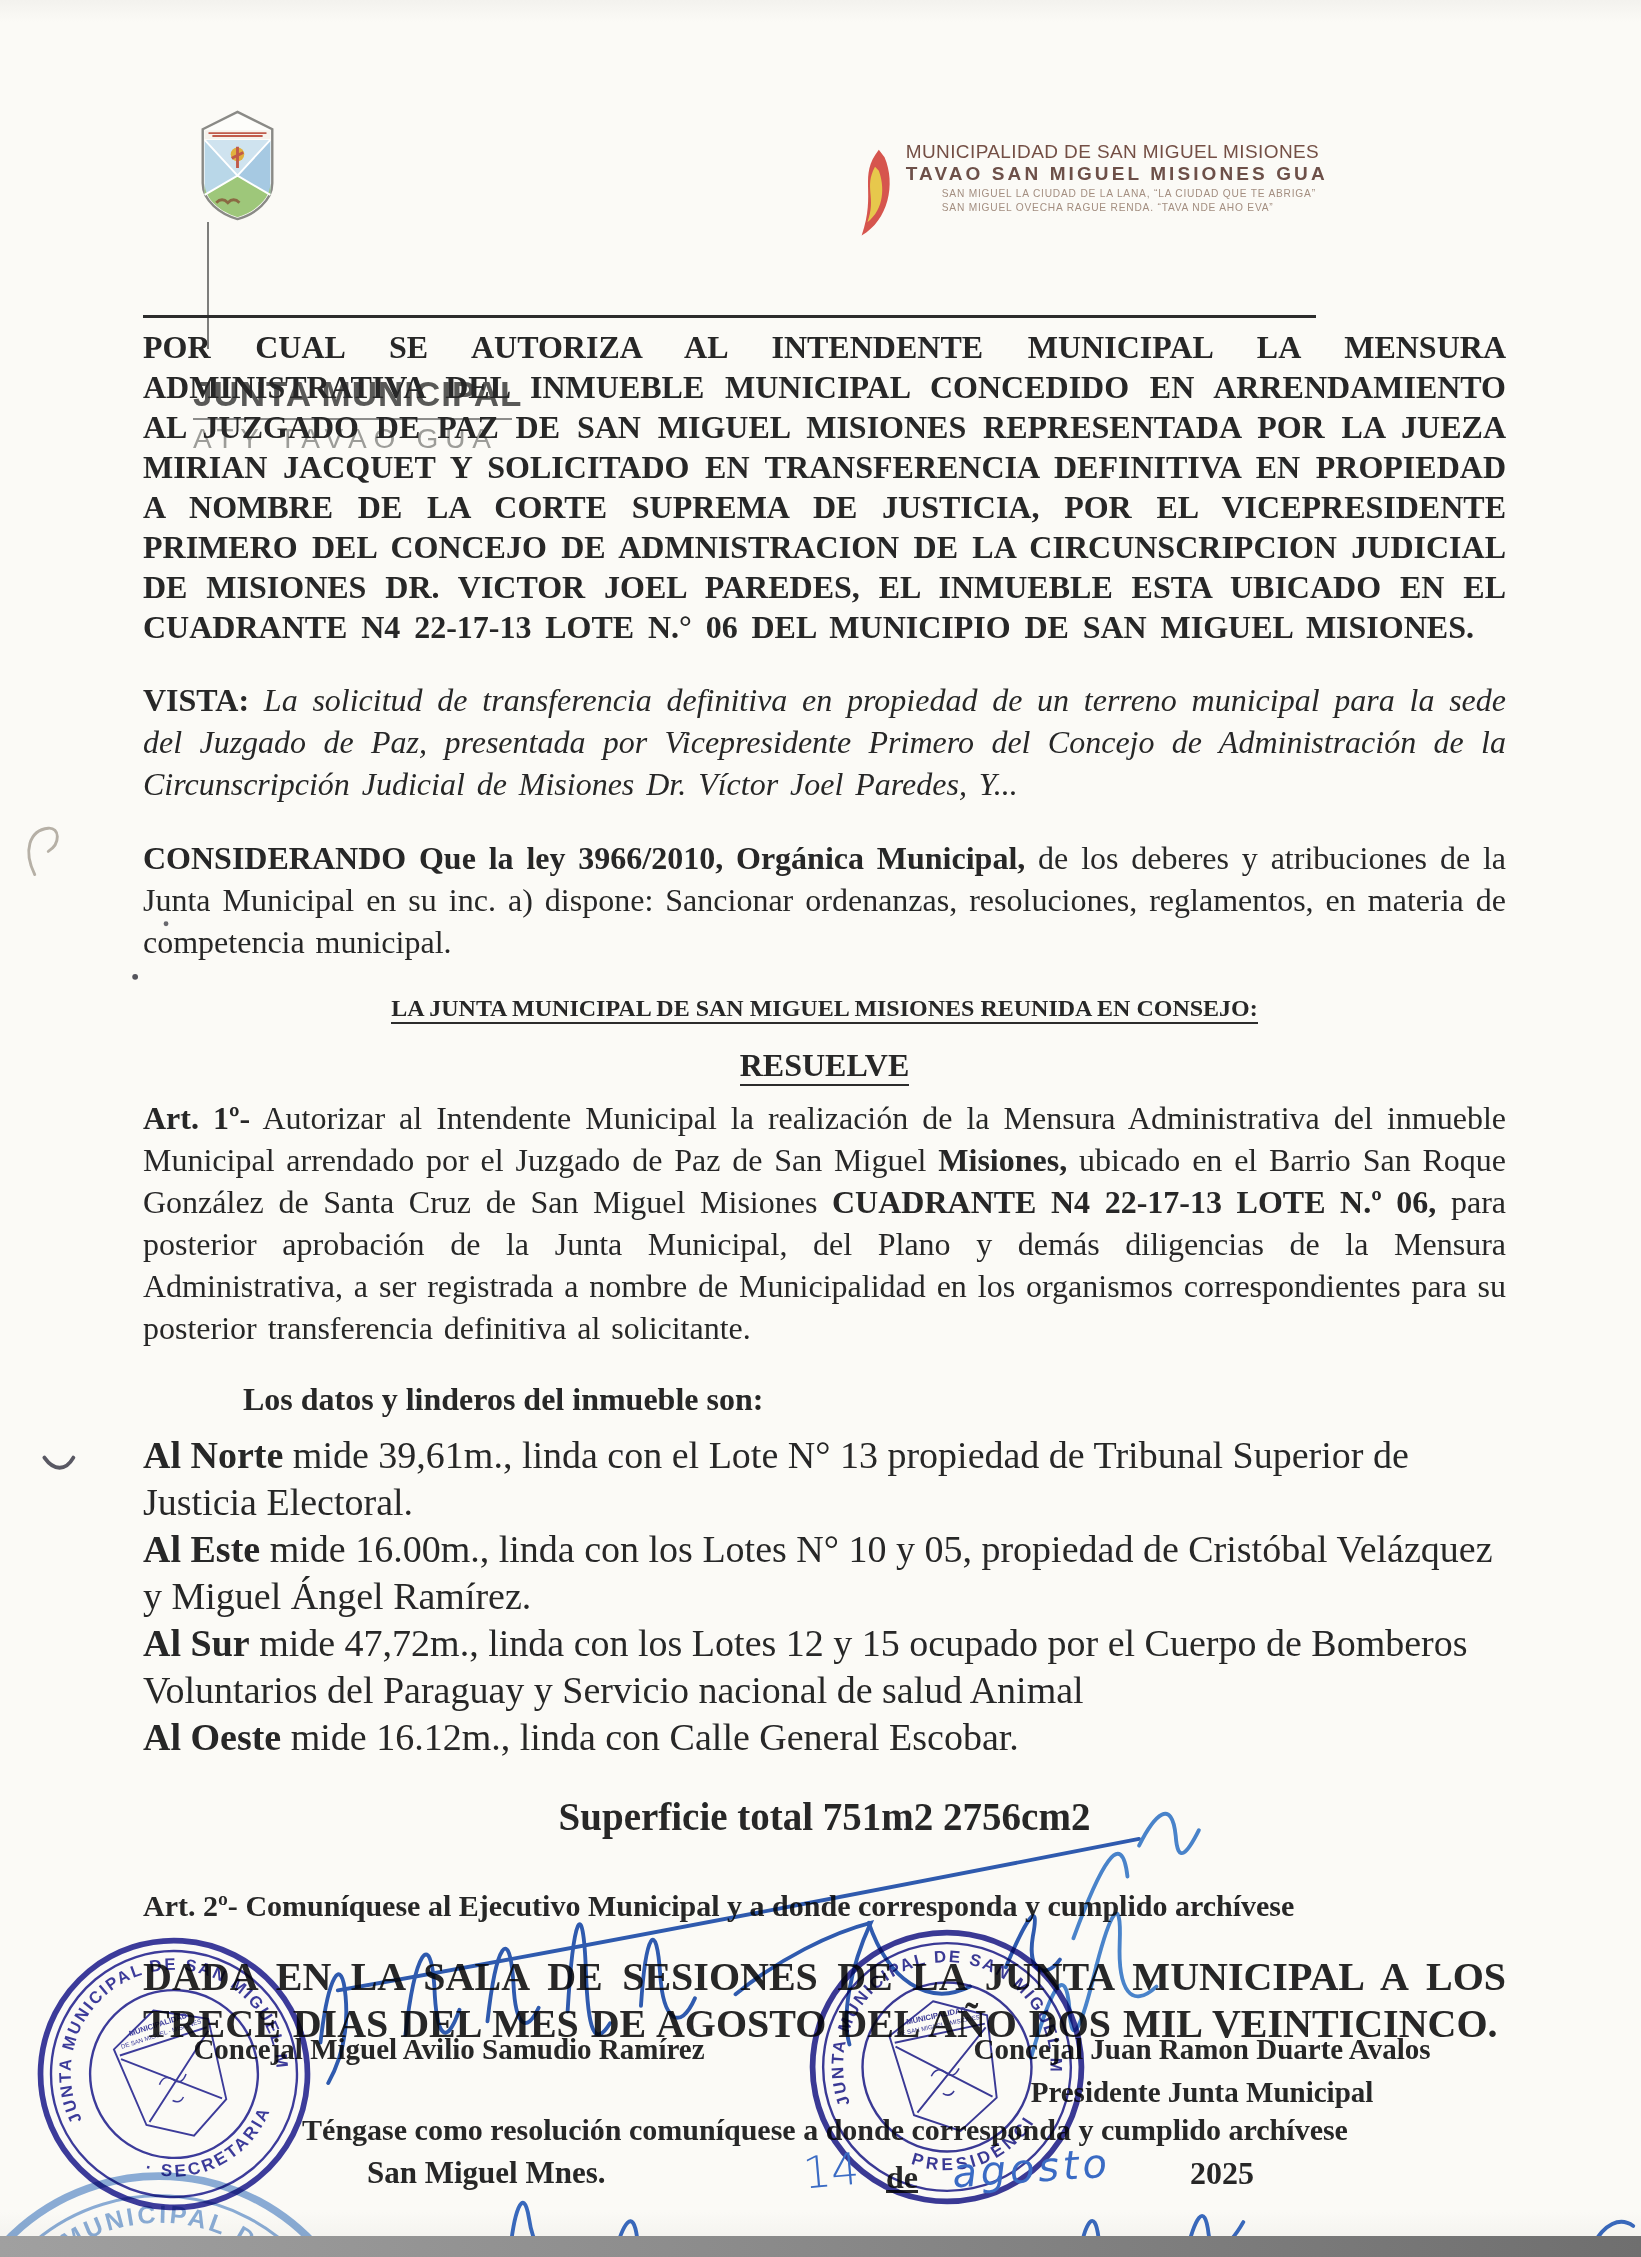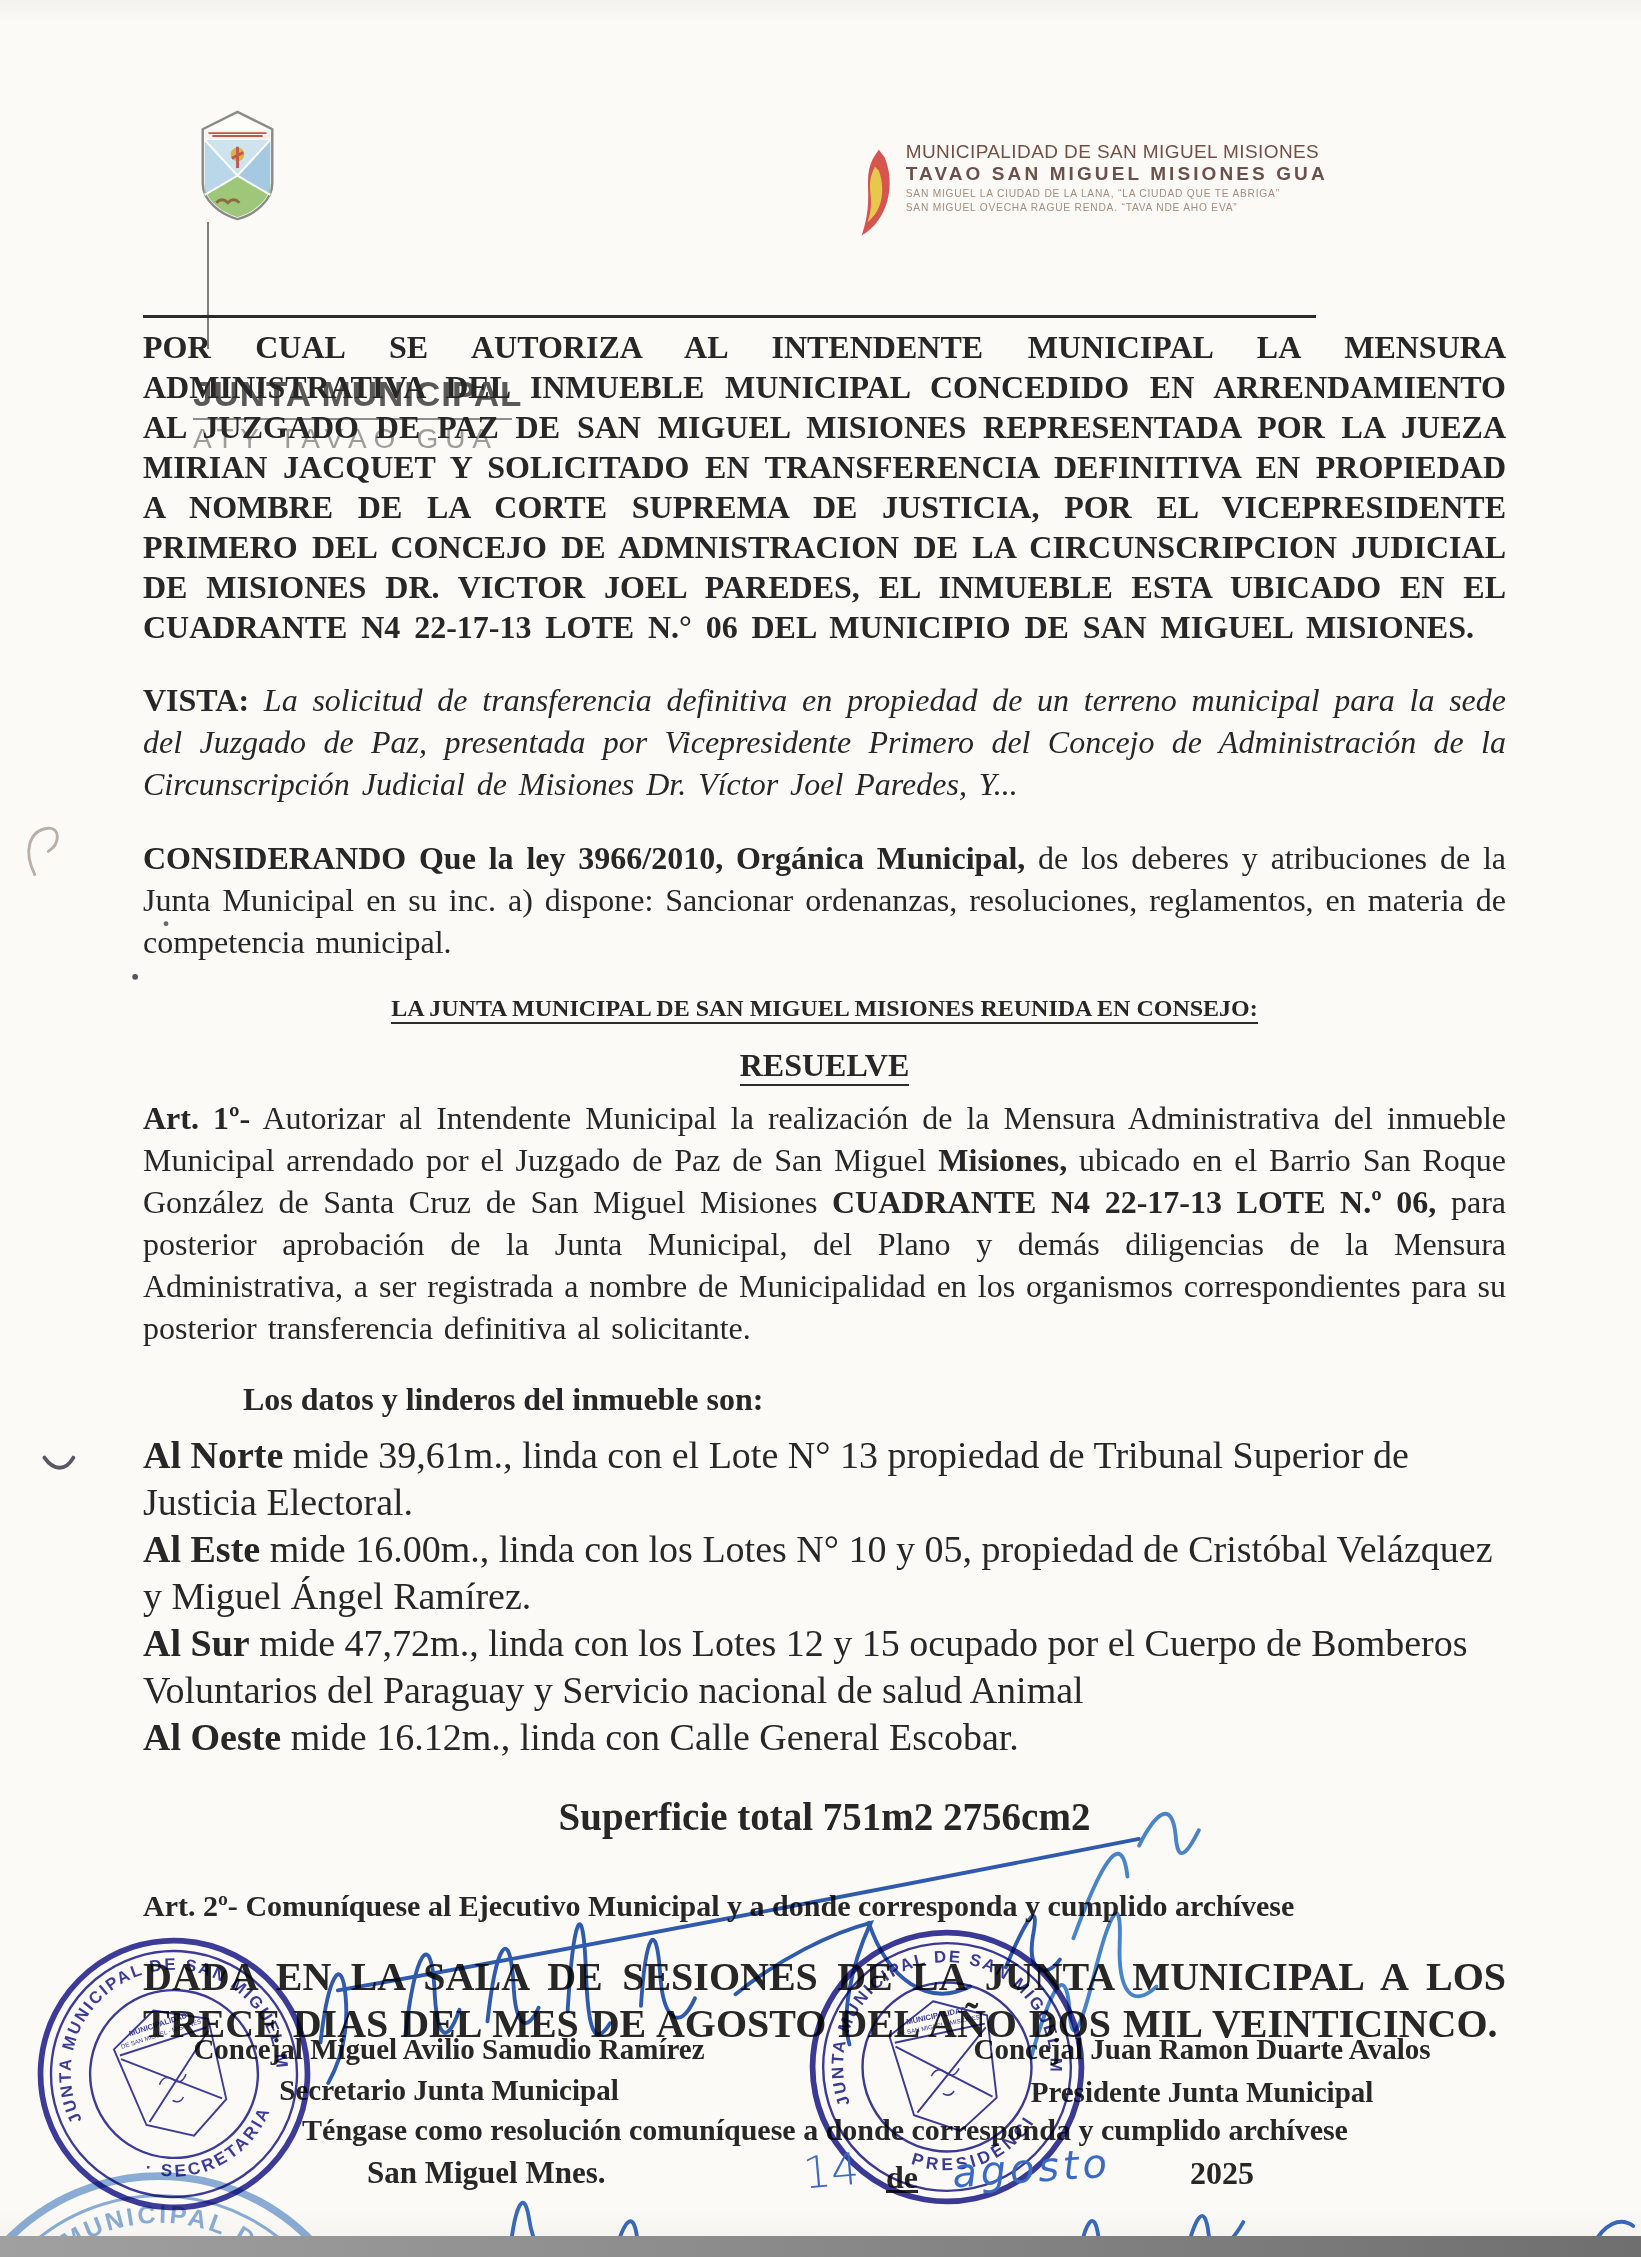--- a/index.html
+++ b/index.html
@@ -15,21 +15,21 @@
   .crest{width:89px;height:114px;}
   .hdr-divider{width:2.9px;height:127px;background:#7d7d7b;margin:0 17.4px 0 13.5px;}
   .hdr-left-text{padding-top:27px;font-family:"Liberation Sans","DejaVu Sans",sans-serif;}
   .hdr-title{font-size:35px;font-weight:bold;color:#595957;letter-spacing:1px;line-height:1;}
   .hdr-rule{height:1.9px;background:#8d8d8b;margin:6.8px 0 5.8px 0;width:319px;}
   .hdr-sub{font-size:28px;color:#9c9c98;letter-spacing:6.8px;line-height:1;}
   .hdr-right{position:absolute;left:854px;top:141px;display:flex;font-family:"Liberation Sans","DejaVu Sans",sans-serif;}
   .flame{width:42px;height:95px;margin-right:9.7px;margin-top:5.8px;} 
   .hdr-r-text .l1{font-size:19px;font-weight:normal;color:#744f45;letter-spacing:0.4px;line-height:1.15;}
   .hdr-r-text .l2{font-size:19px;font-weight:bold;color:#6d5049;letter-spacing:3.1px;line-height:1.2;}
-  .hdr-r-text .tg{font-size:10.2px;color:#a38e80;letter-spacing:0.8px;line-height:1.28;margin-top:1px;}
+  .hdr-r-text .tg{font-size:10.2px;color:#a38e80;letter-spacing:0.8px;line-height:1.28;margin-top:1px;margin-left:36px;}
   
   .content{position:absolute;left:143px;top:290px;width:1363px;}
   .top-rule{height:2.9px;background:#2c2c2c;width:1173px;margin:25px 0 0 0;}
   .doc-title{margin-top:5.8px;text-align:center;font-size:42px;font-weight:bold;}
   .doc-title span{border-bottom:3.9px solid #2c2c2c;padding:0 5.8px 1.9px 5.8px;}
   .p-intro{margin-top:8.7px;font-size:32px;font-weight:bold;line-height:40px;text-align:justify;word-spacing:5.8px;}
   .p-vista{margin-top:21px;font-size:32px;line-height:42px;text-align:justify;word-spacing:3.9px;}
   .p-vista .lead{font-weight:bold;}
   .p-vista .it{font-style:italic;}
   .p-cons{margin-top:15.4px;font-size:32px;line-height:42px;text-align:justify;word-spacing:2.9px;}
@@ -134,21 +134,20 @@
     </div>
 
     <div class="superficie">Superficie total 751m2 2756cm2</div>
 
     <p class="p-art2"><span>Art. 2º-</span><span> Comuníquese al Ejecutivo Municipal y a donde corresponda y cumplido archívese</span></p>
 
     <p class="p-dada">DADA EN LA SALA DE SESIONES DE LA JUNTA MUNICIPAL A LOS TRECE DIAS DEL MES DE AGOSTO DEL AÑO DOS MIL VEINTICINCO.</p>
   </div>
 
   <div class="sig-name sig-left-name">Concejal Miguel Avilio Samudio Ramírez</div>
-  <div class="sig-name sig-left-role">Secretario Junta Municipal</div>
   <div class="sig-name sig-right-name">Concejal Juan Ramon Duarte Avalos</div>
   <div class="sig-name sig-right-role">Presidente Junta Municipal</div>
 
   <div class="foot-1">Téngase como resolución comuníquese a donde corresponda y cumplido archívese</div>
   <div class="foot-place">San Miguel Mnes.</div>
   <div class="hand hand-day">14</div>
   <div class="foot-de">de</div>
   <div class="hand hand-month">agosto</div>
   <div class="foot-year">2025</div>
 

